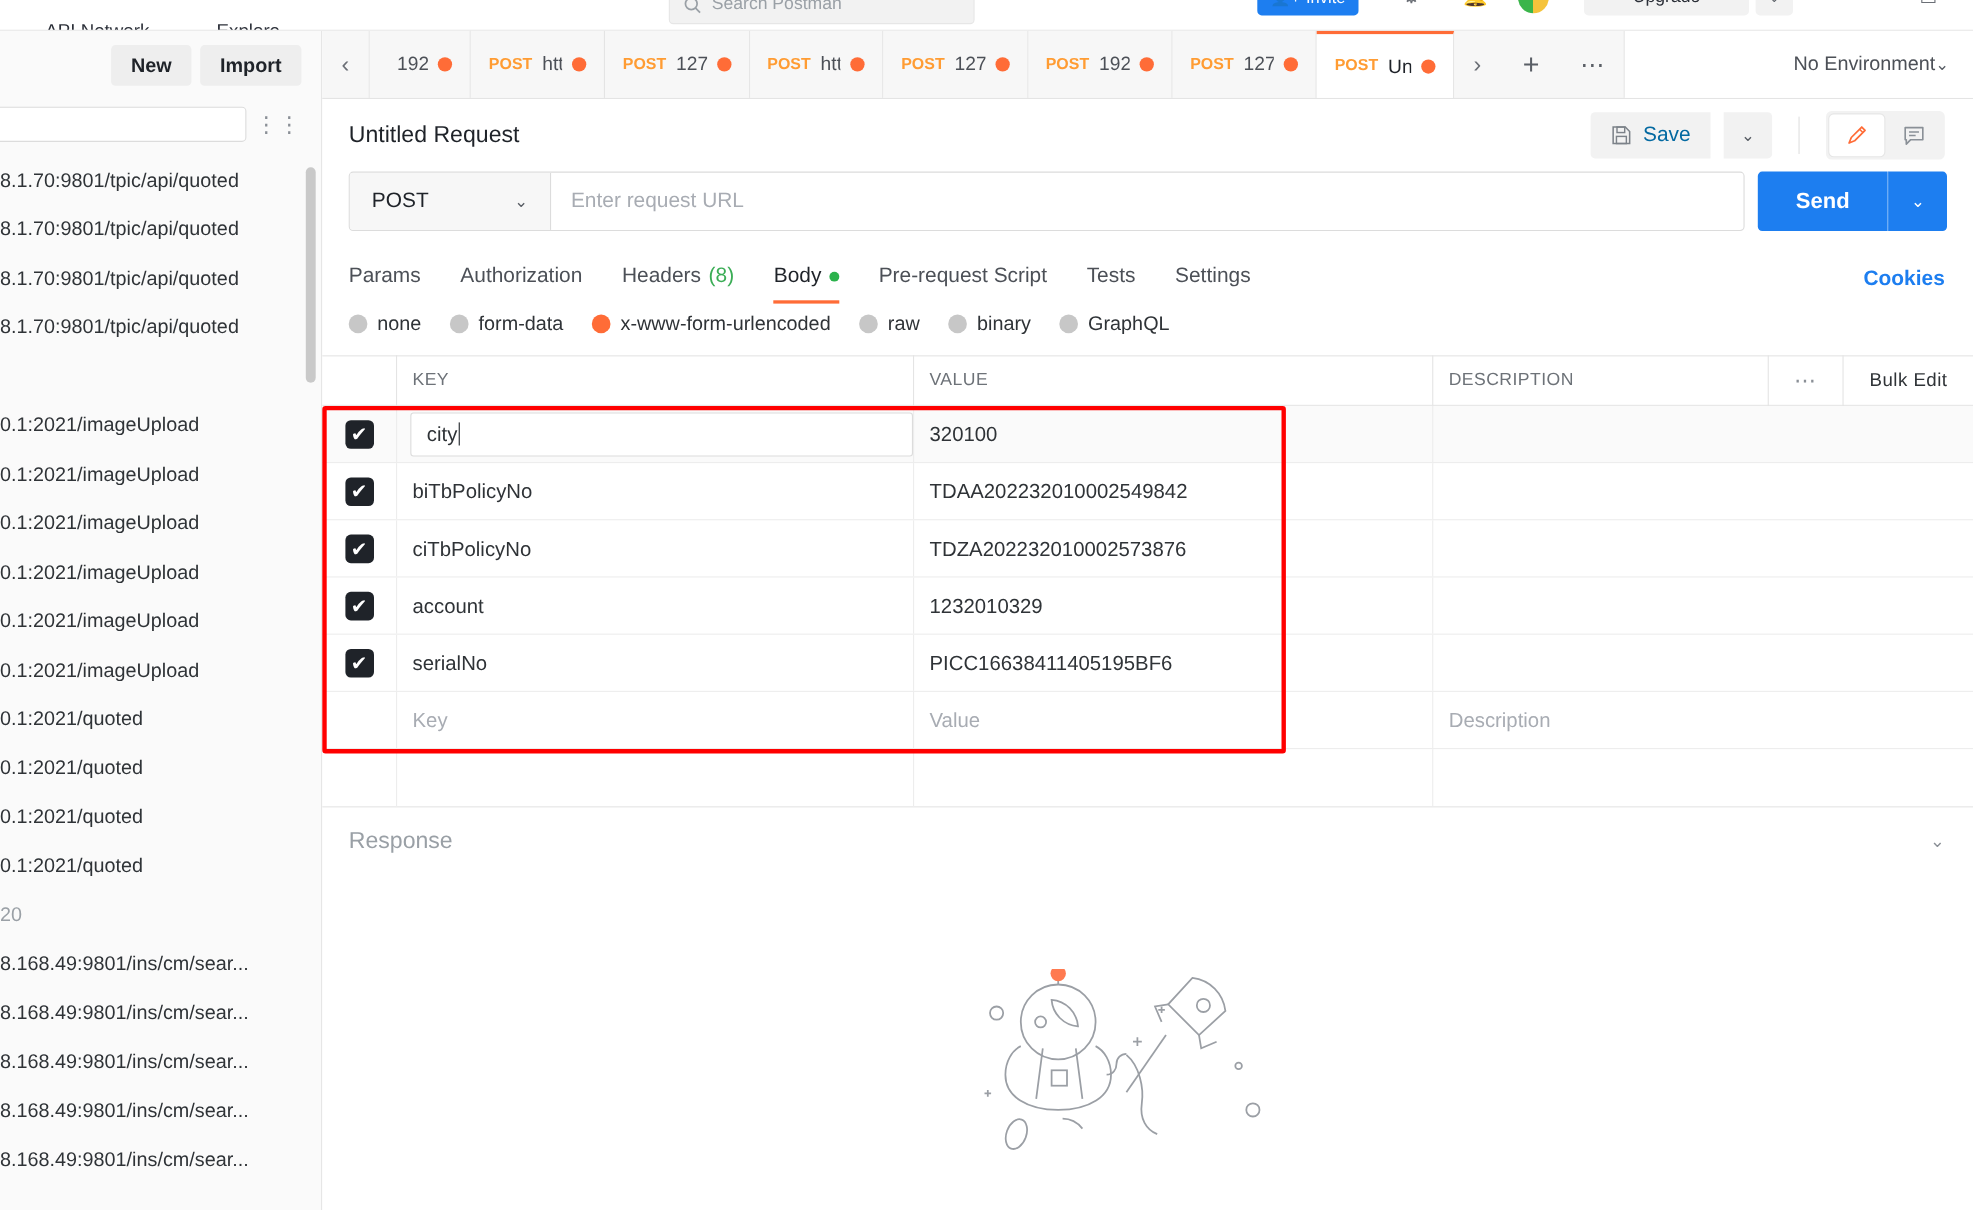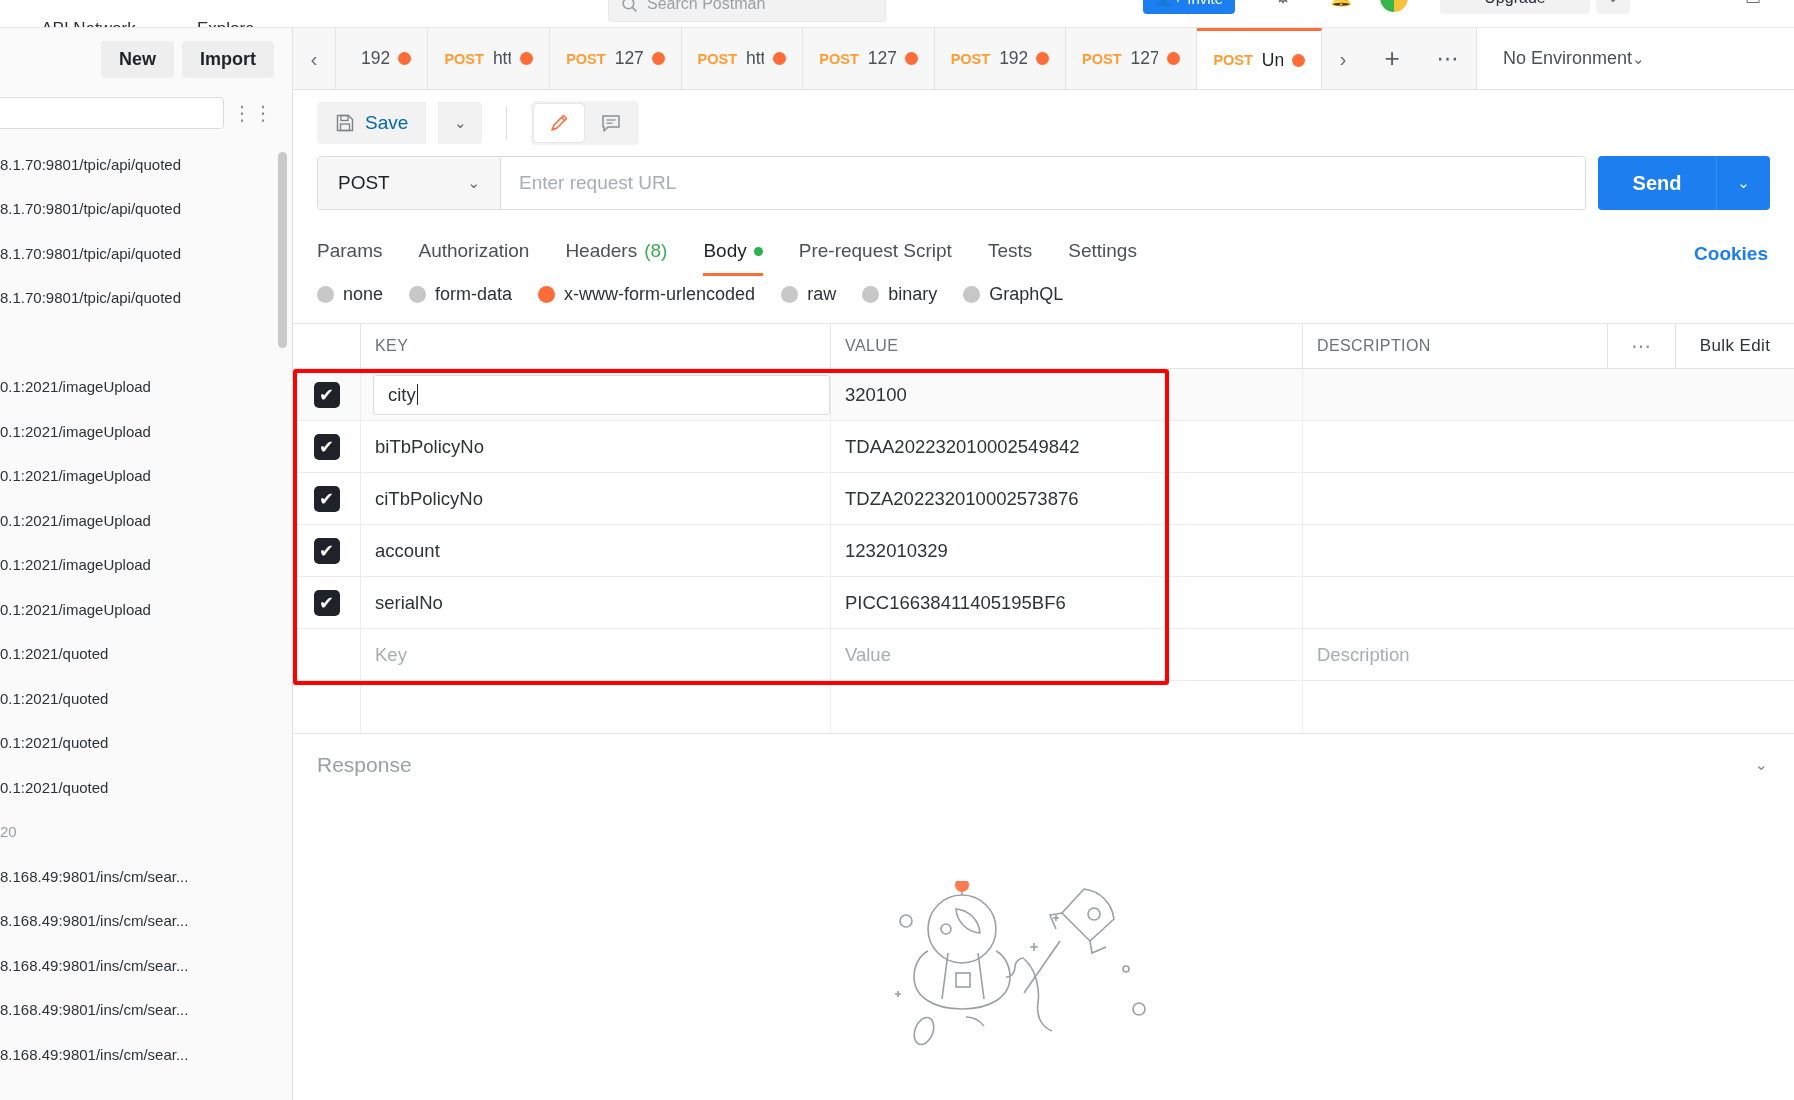--- a/index.html
+++ b/index.html
@@ -62,21 +62,21 @@
   }
   .sb-searchrow { height: 46px; display: flex; align-items: center; gap: 8px; padding: 0 18px 0 0; }
   .sb-search {
     flex: 1; height: 32px; margin-left: -40px; background: #fff;
     border: 1px solid #dcdcdc; border-radius: 4px;
   }
   .sb-dots { font-size: 20px; color: #8a8f96; letter-spacing: 1px; }
   .sb-list { flex: 1 1 auto; position: relative; overflow: hidden; padding-top: 6px; }
   .sb-row {
     height: 44.5px; display: flex; align-items: center; padding-left: 0;
-    font-size: 15px; color: #2f3337; white-space: nowrap;
+    font-size: 18px; color: #2f3337; white-space: nowrap;
   }
   .sb-row.muted { color: #9aa0a6; }
   .sb-row.gap { height: 44.5px; }
   .sb-scrollbar {
     position: absolute; right: 5px; top: 16px; width: 9px; height: 196px;
     background: #c9c9c9; border-radius: 5px;
   }
 
   
   .pane { flex: 1 1 auto; display: flex; flex-direction: column; min-width: 0; background: #fff; }
@@ -105,21 +105,21 @@
   .tab .dot { width: 13px; height: 13px; border-radius: 50%; background: #ff6c37; flex: 0 0 13px; }
   .tab.active { background: #fff; border-top: 3px solid #ff6c37; }
   .tab.active .t { color: #1f2329; }
   .tab-plus, .tab-dots {
     width: 56px; display: flex; align-items: center; justify-content: center;
     color: #5a5f66; font-size: 26px; flex: 0 0 56px;
   }
   .tab-dots { font-size: 22px; letter-spacing: 1px; }
   .envsel {
     flex: 0 0 318px; border-left: 1px solid #e4e4e4; background: #fff;
-    display: flex; align-items: center; justify-content: flex-start;
+    display: flex; align-items: center; justify-content: flex-end;
     padding: 0 22px 0 26px; font-size: 18px; color: #4c5057;
   }
   .envsel .cv { font-size: 15px; color: #5a5f66; }
 
   
   .titlerow {
     height: 66px; flex: 0 0 66px; display: flex; align-items: center;
     padding: 0 26px 0 24px; gap: 10px;
   }
   .req-title { font-size: 21px; color: #1f2329; flex: 1 1 auto; }
@@ -370,20 +370,21 @@
         <div class="tab-nav">›</div>
         <div class="tab-plus">+</div>
         <div class="tab-dots">⋯</div>
         <div class="envsel">
           <span>No Environment</span>
           <span class="cv">⌄</span>
         </div>
       </div>
 
       <div class="titlerow">
+        <div class="req-title">Untitled Request</div>
         <div class="save-btn">
           <svg width="20" height="20" viewBox="0 0 20 20">
             <path d="M2.5 2.5h11l4 4v11h-15z" fill="none" stroke="#7c8289" stroke-width="1.4"></path>
             <rect x="6" y="2.5" width="7" height="5" fill="none" stroke="#7c8289" stroke-width="1.3"></rect>
             <rect x="5.5" y="11" width="9" height="6.5" fill="none" stroke="#7c8289" stroke-width="1.3"></rect>
           </svg>
           <span>Save</span>
         </div>
         <div class="save-caret">⌄</div>
         <div class="vsep"></div>

